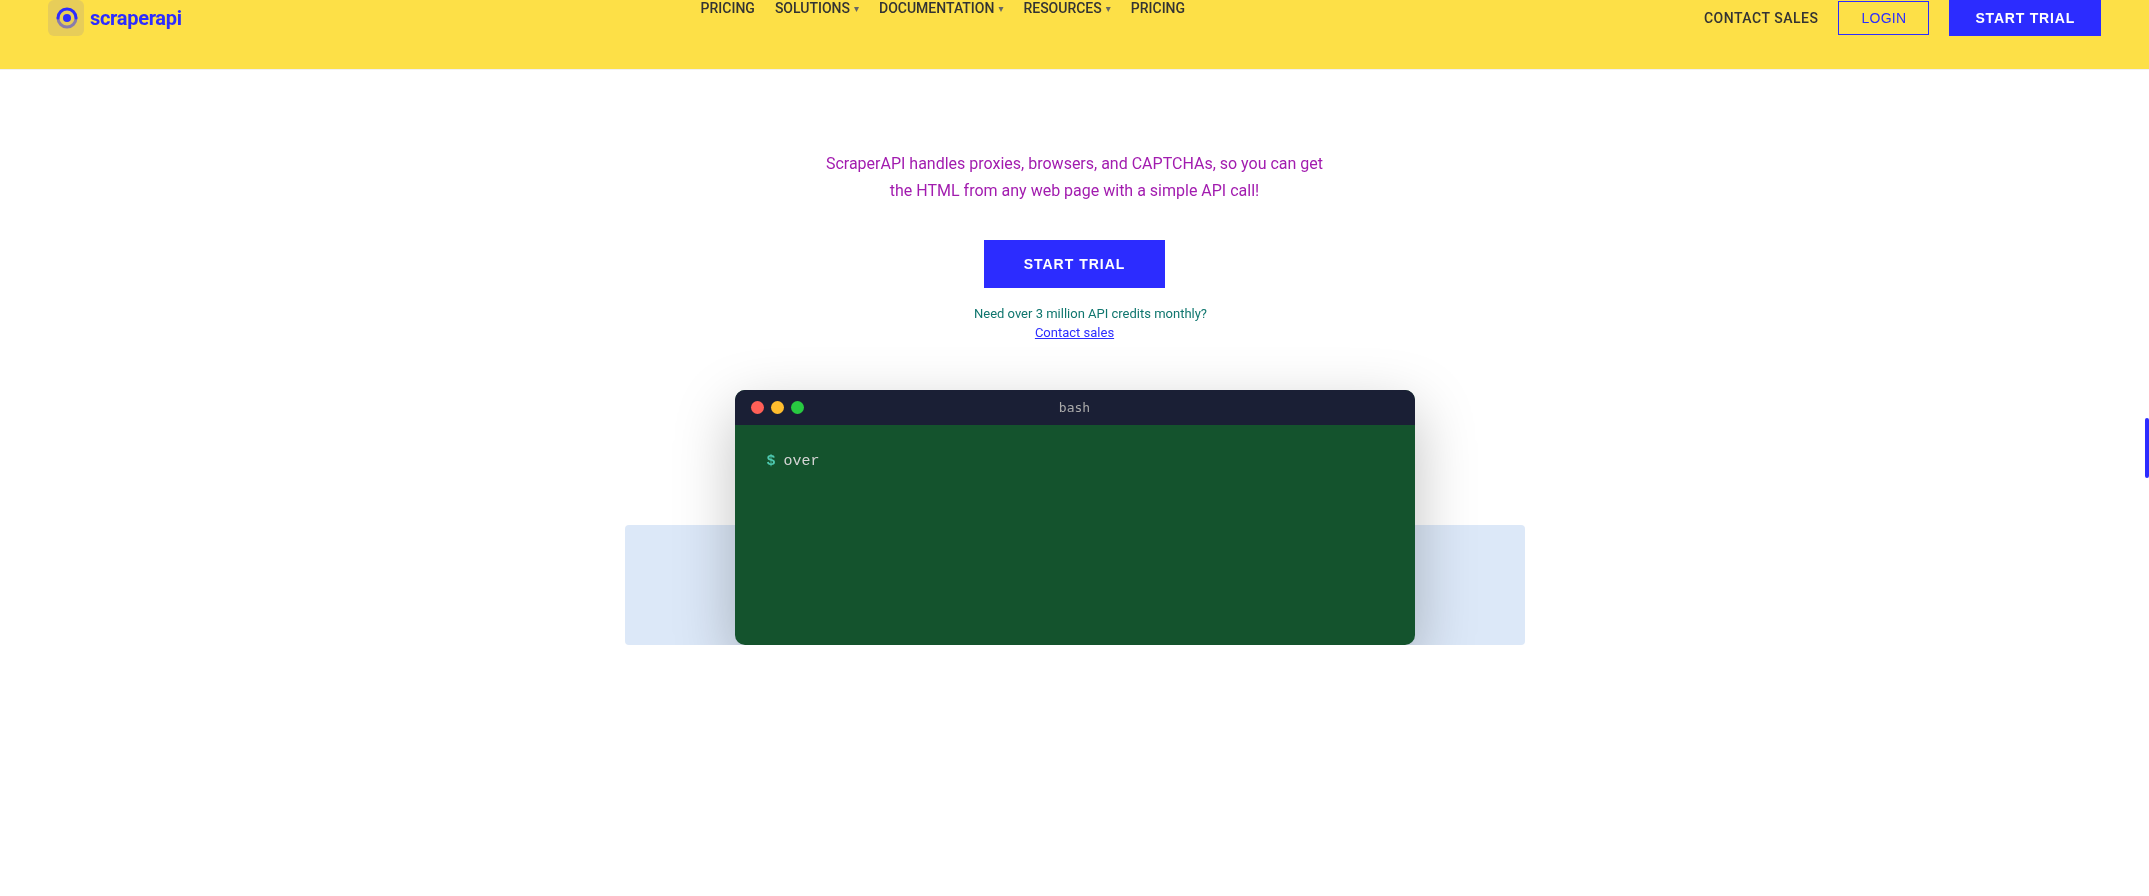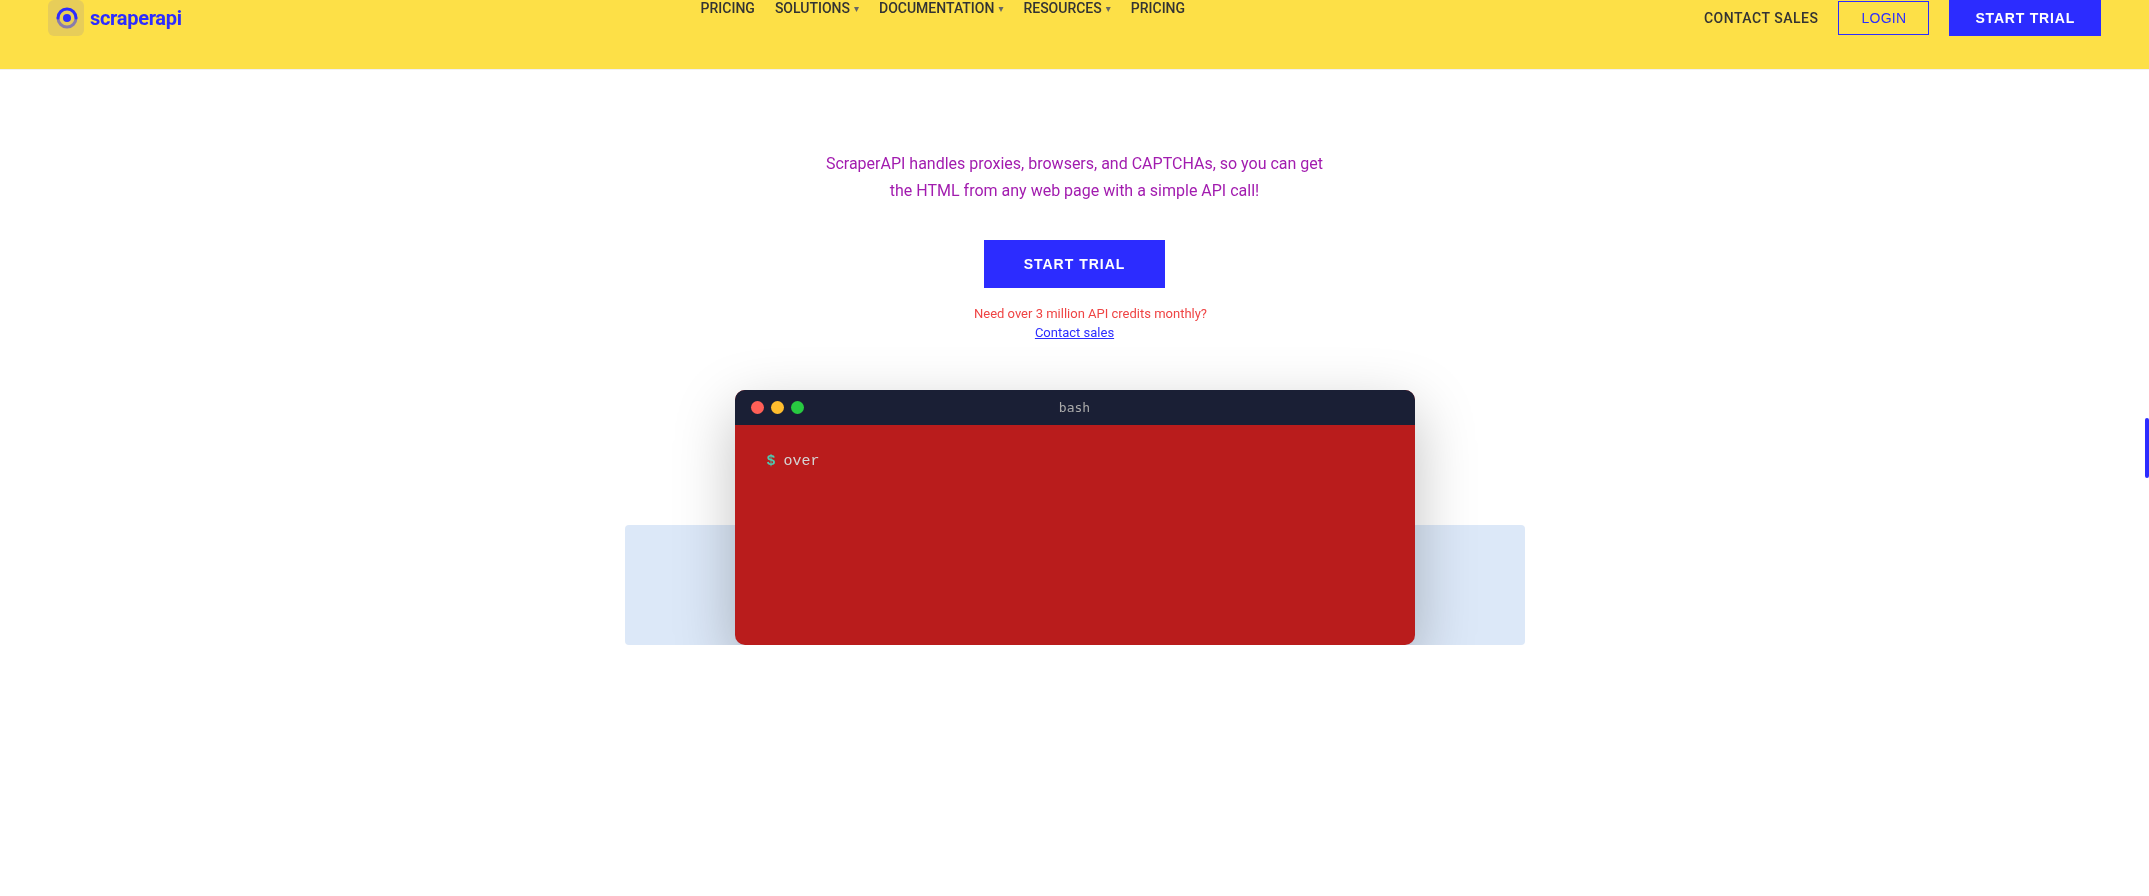--- a/index.html
+++ b/index.html
@@ -149,21 +149,21 @@
       font-size: 14px;
       font-weight: 700;
       cursor: pointer;
       letter-spacing: 1px;
       text-transform: uppercase;
       margin-bottom: 18px;
     }
 
     .contact-note {
       font-size: 13px;
-      color: #ef4444;
+      color: #0f766e;
       margin-bottom: 4px;
       margin-left: 32px;
     }
 
     .contact-link {
       font-size: 13px;
       color: #2c2cff;
       text-decoration: underline;
       cursor: pointer;
     }
@@ -186,21 +186,21 @@
       height: 120px;
       background: #dce8f8;
       border-radius: 4px;
       z-index: 0;
     }
 
     .terminal {
       position: relative;
       z-index: 1;
       width: 680px;
-      background: #b91c1c;
+      background: #14532d;
       border-radius: 10px;
       overflow: hidden;
       box-shadow: 0 20px 60px rgba(0,0,0,0.25);
     }
 
     .terminal-titlebar {
       display: flex;
       align-items: center;
       justify-content: center;
       background: #1a1f35;

